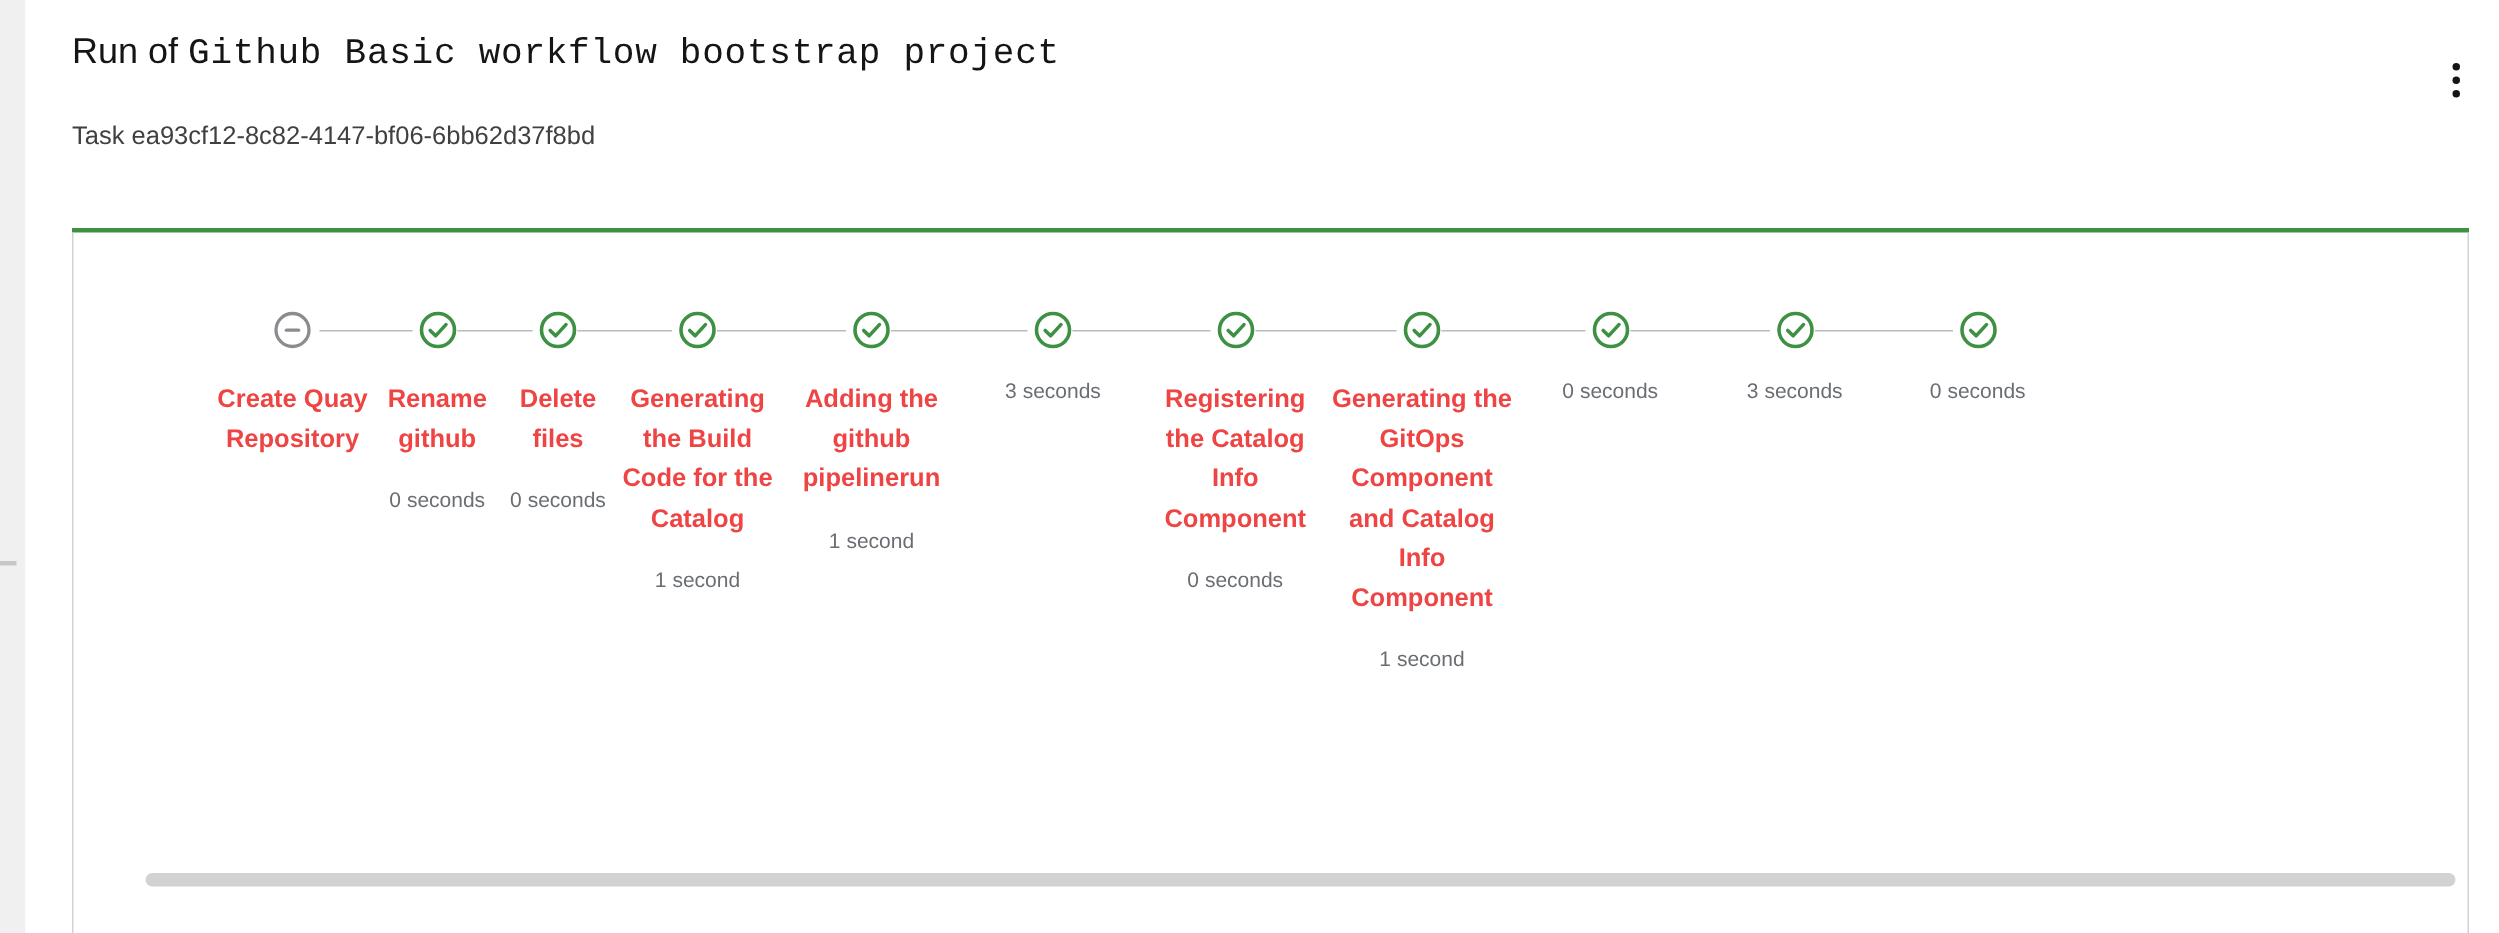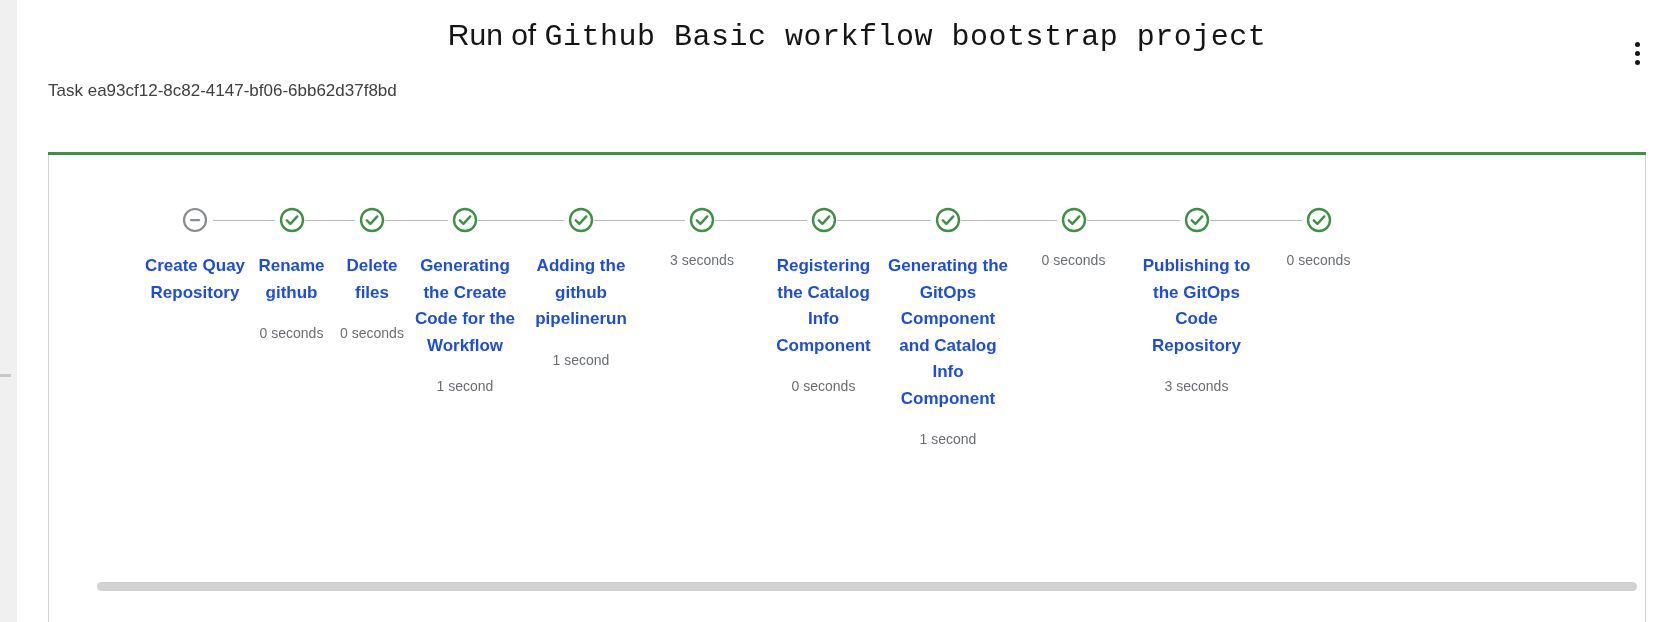--- a/index.html
+++ b/index.html
@@ -44,27 +44,26 @@
     overflow: hidden;
   }
 
   
   .header {
     position: absolute;
     left: 30px; top: 14px;
     right: 0;
   }
   .page-title {
-    font-size: 30px;
+    font-size: 24px;
     line-height: 42px;
     color: #151515;
     font-weight: 400;
     white-space: nowrap;
     letter-spacing: 0px;
-    text-align: center;
   }
   .title-prefix {
     font-family: "Liberation Sans", sans-serif;
   }
   .title-name {
     font-family: "Liberation Mono", monospace;
     letter-spacing: 0.5px;
   }
   .page-subtitle {
     margin-top: 22px;
@@ -163,21 +162,21 @@
     z-index: 2;
     background: #ffffff;
     border-radius: 50%;
     display: block;
   }
   .step-label {
     margin-top: 20px;
     font-size: 17px;
     line-height: 26.5px;
     font-weight: bold;
-    color: #1d4ed8;
+    color: #ef4444;
     text-align: center;
     font-family: "Liberation Sans", sans-serif;
     word-wrap: break-word;
   }
   .step-duration {
     margin-top: 16px;
     font-size: 14px;
     line-height: 22px;
     color: #6a6e73;
     text-align: center;
@@ -260,21 +259,21 @@
             <div class="step-duration">0 seconds</div>
           </div>
           <div class="step" style="width: 110px;">
             <div class="step-iconrow">
               <div class="connector left" style="width: 87px;"></div>
               <span class="step-icon"><svg width="26" height="26" viewBox="0 0 26 26">
                   <circle cx="13" cy="13" r="11" fill="none" stroke="#3e9142" stroke-width="2.4"></circle>
                   <path d="M7.8 13.3 L11.4 16.9 L18.3 9.4" fill="none" stroke="#3e9142" stroke-width="2.4" stroke-linecap="round" stroke-linejoin="round"></path>
                 </svg></span>
             </div>
-            <div class="step-label">Generating the Create Code for the Workflow</div>
+            <div class="step-label">Generating the Build Code for the Catalog</div>
             <div class="step-duration">1 second</div>
           </div>
           <div class="step" style="width: 122px;">
             <div class="step-iconrow">
               <div class="connector left" style="width: 99px;"></div>
               <span class="step-icon"><svg width="26" height="26" viewBox="0 0 26 26">
                   <circle cx="13" cy="13" r="11" fill="none" stroke="#3e9142" stroke-width="2.4"></circle>
                   <path d="M7.8 13.3 L11.4 16.9 L18.3 9.4" fill="none" stroke="#3e9142" stroke-width="2.4" stroke-linecap="round" stroke-linejoin="round"></path>
                 </svg></span>
             </div>
@@ -324,21 +323,20 @@
             <div class="step-duration">0 seconds</div>
           </div>
           <div class="step" style="width: 121px;">
             <div class="step-iconrow">
               <div class="connector left" style="width: 98px;"></div>
               <span class="step-icon"><svg width="26" height="26" viewBox="0 0 26 26">
                   <circle cx="13" cy="13" r="11" fill="none" stroke="#3e9142" stroke-width="2.4"></circle>
                   <path d="M7.8 13.3 L11.4 16.9 L18.3 9.4" fill="none" stroke="#3e9142" stroke-width="2.4" stroke-linecap="round" stroke-linejoin="round"></path>
                 </svg></span>
             </div>
-            <div class="step-label">Publishing to the GitOps Code Repository</div>
             <div class="step-duration">3 seconds</div>
           </div>
           <div class="step" style="width: 123px;">
             <div class="step-iconrow">
               <div class="connector left" style="width: 100px;"></div>
               <span class="step-icon"><svg width="26" height="26" viewBox="0 0 26 26">
                   <circle cx="13" cy="13" r="11" fill="none" stroke="#3e9142" stroke-width="2.4"></circle>
                   <path d="M7.8 13.3 L11.4 16.9 L18.3 9.4" fill="none" stroke="#3e9142" stroke-width="2.4" stroke-linecap="round" stroke-linejoin="round"></path>
                 </svg></span>
             </div>

